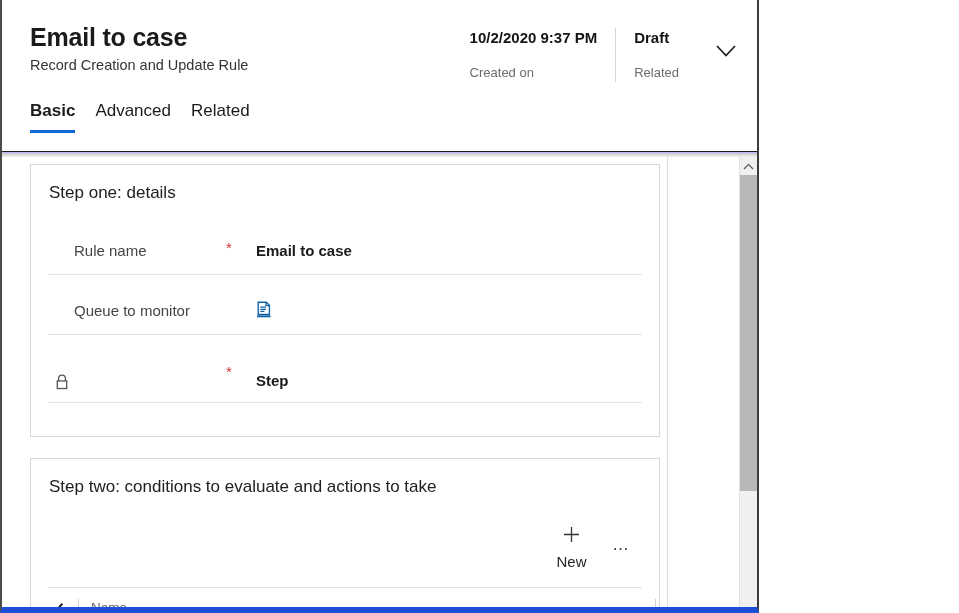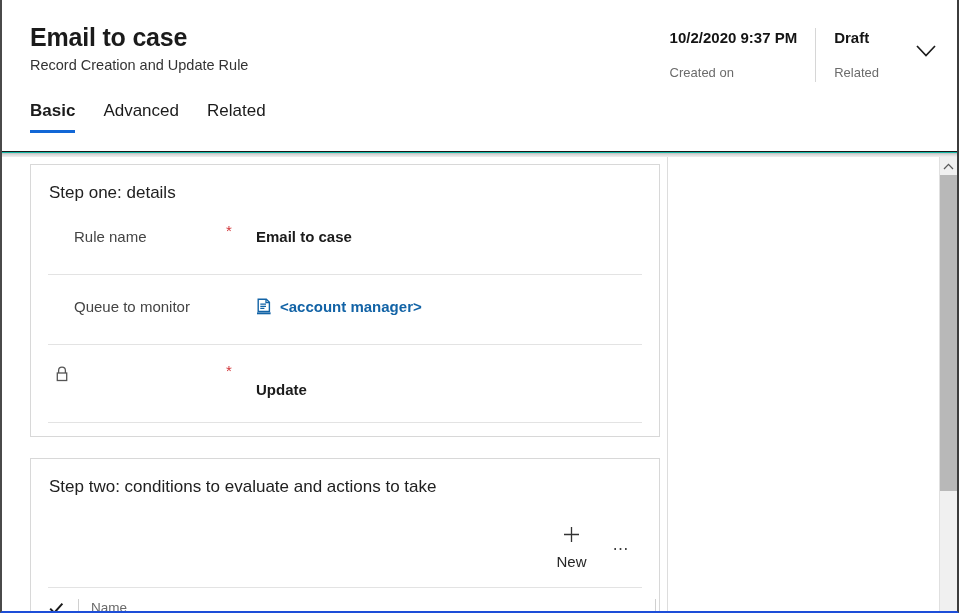--- a/index.html
+++ b/index.html
@@ -5,26 +5,26 @@
   * { box-sizing: border-box; }
   html, body {
     margin: 0; padding: 0;
     width: 959px; height: 613px;
     background: #ffffff;
     font-family: "Liberation Sans", sans-serif;
     -webkit-font-smoothing: antialiased;
   }
   #app {
     position: relative;
-    width: 959px; height: 613px;
-    background: #14b8a6;
+    width: 759px; height: 613px;
+    background: #c4b5fd;
     overflow: hidden;
     border-left: 2px solid #4a4a4a;
     border-right: 2px solid #3c3c3c;
-    border-bottom: 2px solid #1d4ed8;
+    border-bottom: 6px solid #1d4ed8;
   }
 
   
   .header {
     position: absolute;
     left: 0; top: 0; right: 0;
     height: 152px;
     background: #ffffff;
     border-bottom: 1px solid #1a1a1a;
   }
@@ -73,21 +73,21 @@
     display: flex; align-items: center; justify-content: center;
     cursor: pointer;
   }
 
   
   .tabs {
     position: absolute;
     left: 28px; top: 100px;
     display: flex;
     align-items: flex-end;
-    gap: 28px;
+    gap: 20px;
   }
   .tab {
     position: relative;
     font-size: 17px;
     color: #1b1b1b;
     padding-bottom: 11px;
     cursor: pointer;
     line-height: 22px;
   }
   .tab.active { font-weight: 700; }
@@ -130,22 +130,22 @@
     color: #212121;
     padding: 16px 0 0 18px;
     line-height: 24px;
   }
 
   
   .fields { margin-top: 12px; }
   .field-row {
     position: relative;
     display: flex;
-    align-items: flex-start;
-    margin: 12px 17px;
+    align-items: center;
+    margin: 2px 17px;
     min-height: 58px;
     border-bottom: 1px solid #e3e3e3;
   }
   .field-row.tall { min-height: 66px; }
   .field-label {
     width: 178px;
     flex: 0 0 178px;
     padding-left: 26px;
     font-size: 15px;
     color: #444444;
@@ -342,35 +342,34 @@
           <div class="req-star blank"></div>
           <div class="field-value link">
             <span class="queue-icon">
               <svg width="16" height="18" viewBox="0 0 16 18" aria-hidden="true">
                 <path d="M2.2 1.2 H10.3 L13.4 4.3 V13.4 H2.2 Z" fill="none" stroke="#1263a6" stroke-width="1.4"></path>
                 <path d="M10.0 1.4 V4.6 H13.3" fill="none" stroke="#1263a6" stroke-width="1.3"></path>
                 <path d="M4.3 6.2 H10.0 M4.3 8.3 H10.0 M4.3 10.4 H8.4" stroke="#1263a6" stroke-width="1.2"></path>
                 <rect x="1.0" y="14.3" width="13.6" height="2.0" fill="#1263a6"></rect>
               </svg>
             </span>
-            <span class="lnk-text">&lt;account manager&gt;</span>
           </div>
         </div>
 
         <div class="field-row tall">
           <div class="field-label with-lock">
             <span class="lock-icon">
               <svg width="14" height="16" viewBox="0 0 14 16" aria-hidden="true">
                 <path d="M3.6 7.0 V4.6 a3.4 3.4 0 0 1 6.8 0 V7.0" fill="none" stroke="#555555" stroke-width="1.3"></path>
                 <rect x="2.3" y="7.0" width="9.4" height="7.5" fill="none" stroke="#555555" stroke-width="1.3"></rect>
               </svg>
             </span>
           </div>
           <div class="req-star">*</div>
-          <div class="field-value tallpad">Update</div>
+          <div class="field-value tallpad">Step</div>
         </div>
 
       </div>
     </div>
 
     <div class="card" id="card-two">
       <div class="card-title">Step two: conditions to evaluate and actions to take</div>
 
       <div class="cmdbar">
         <div class="cmd-btn">

